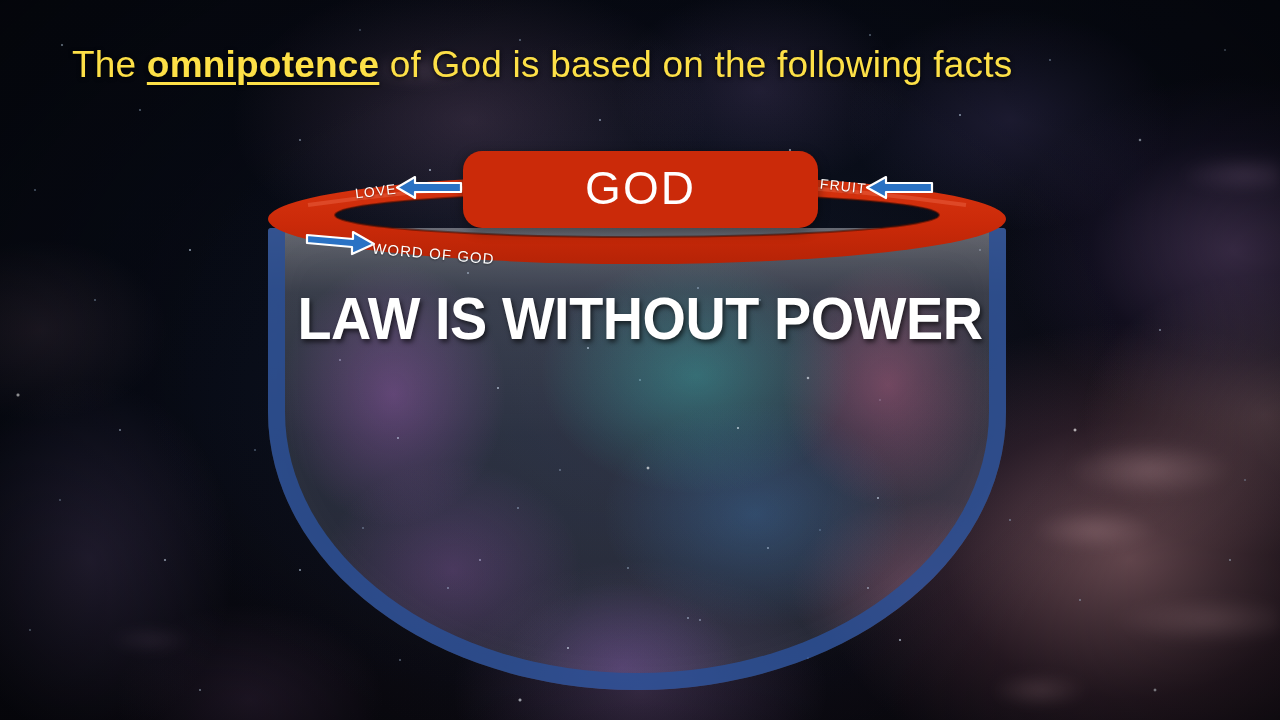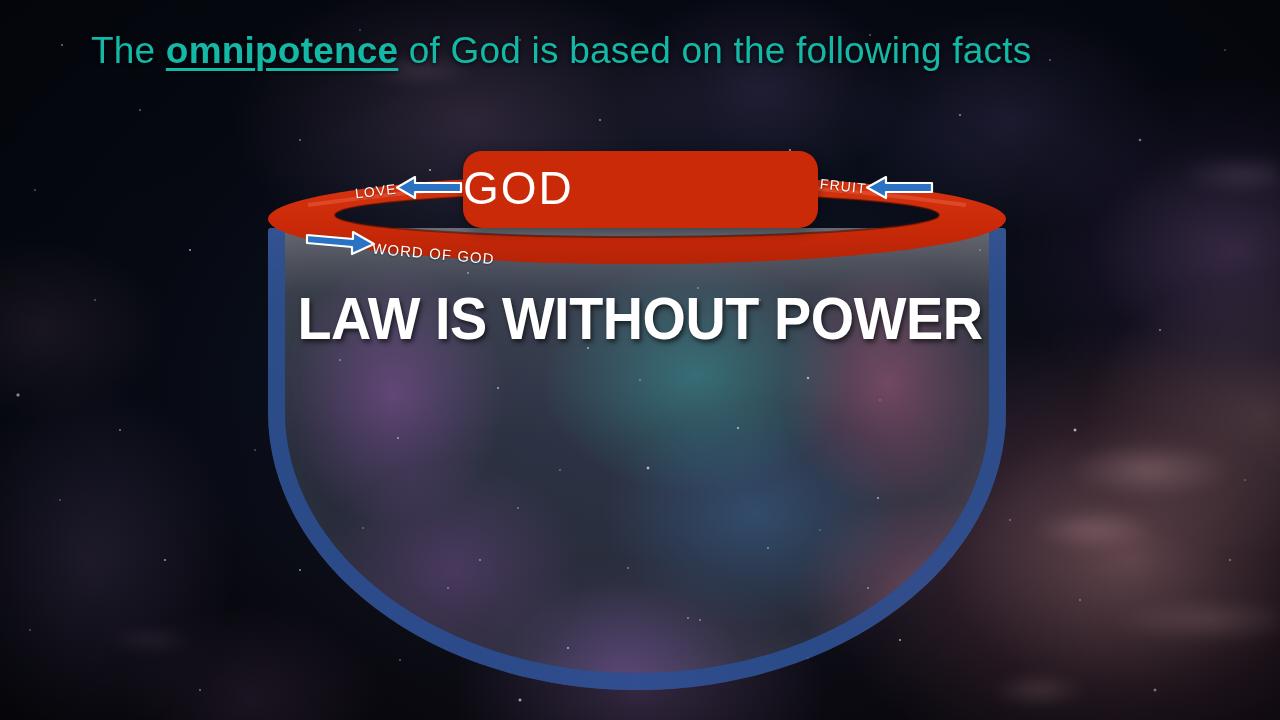--- a/index.html
+++ b/index.html
@@ -87,26 +87,25 @@
       radial-gradient(1.4px 1.4px at 300px 570px, #d0e4fb, transparent),
       radial-gradient(1.1px 1.1px at 980px 250px, #b6d0ec, transparent);
     background-repeat:no-repeat;
   }
   #vignette{
     background:radial-gradient(ellipse 900px 620px at 640px 360px, rgba(0,0,0,0) 48%, rgba(0,0,0,0.50) 100%);
   }
 
   
   #title{
-    position:absolute;left:72px;top:32px;width:1000px;
-    font-size:37px;line-height:1.05;color:#14b8a6;
+    position:absolute;left:72px;top:46px;width:1000px;
+    font-size:37px;line-height:1.05;color:#fde047;
     font-weight:300;letter-spacing:.2px;
     text-shadow:0 1px 4px rgba(0,0,0,.85);
     white-space:nowrap;
-    margin-left:19px;
   }
   #title .emph{font-weight:700;text-decoration:underline;text-underline-offset:5px;text-decoration-thickness:2.5px;}
 
   
   #bowl{
     position:absolute;left:268px;top:228px;width:738px;height:462px;
   }
   #bowl-fill{
     position:absolute;inset:0;
     border-radius:4px 4px 368px 368px / 4px 4px 278px 278px;
@@ -159,21 +158,21 @@
 
   
   #ring-wrap{position:absolute;left:268px;top:160px;width:738px;height:118px;}
   #ring-wrap svg{display:block;overflow:visible;}
 
   
   #god-box{
     position:absolute;left:463px;top:151px;width:355px;height:77px;
     background:#cb2a09;border-radius:19px;
     box-shadow:0 3px 12px rgba(0,0,0,.42);
-    display:flex;align-items:center;
+    display:flex;align-items:center;justify-content:center;
   }
   #god-label{
     color:#ffffff;font-size:46px;font-weight:300;letter-spacing:2px;
     font-family:"Liberation Sans", sans-serif;line-height:1;
     margin-top:-3px;
   }
 
   
   .ring-label{
     position:absolute;color:#fdfdfd;font-size:14px;letter-spacing:1.1px;

